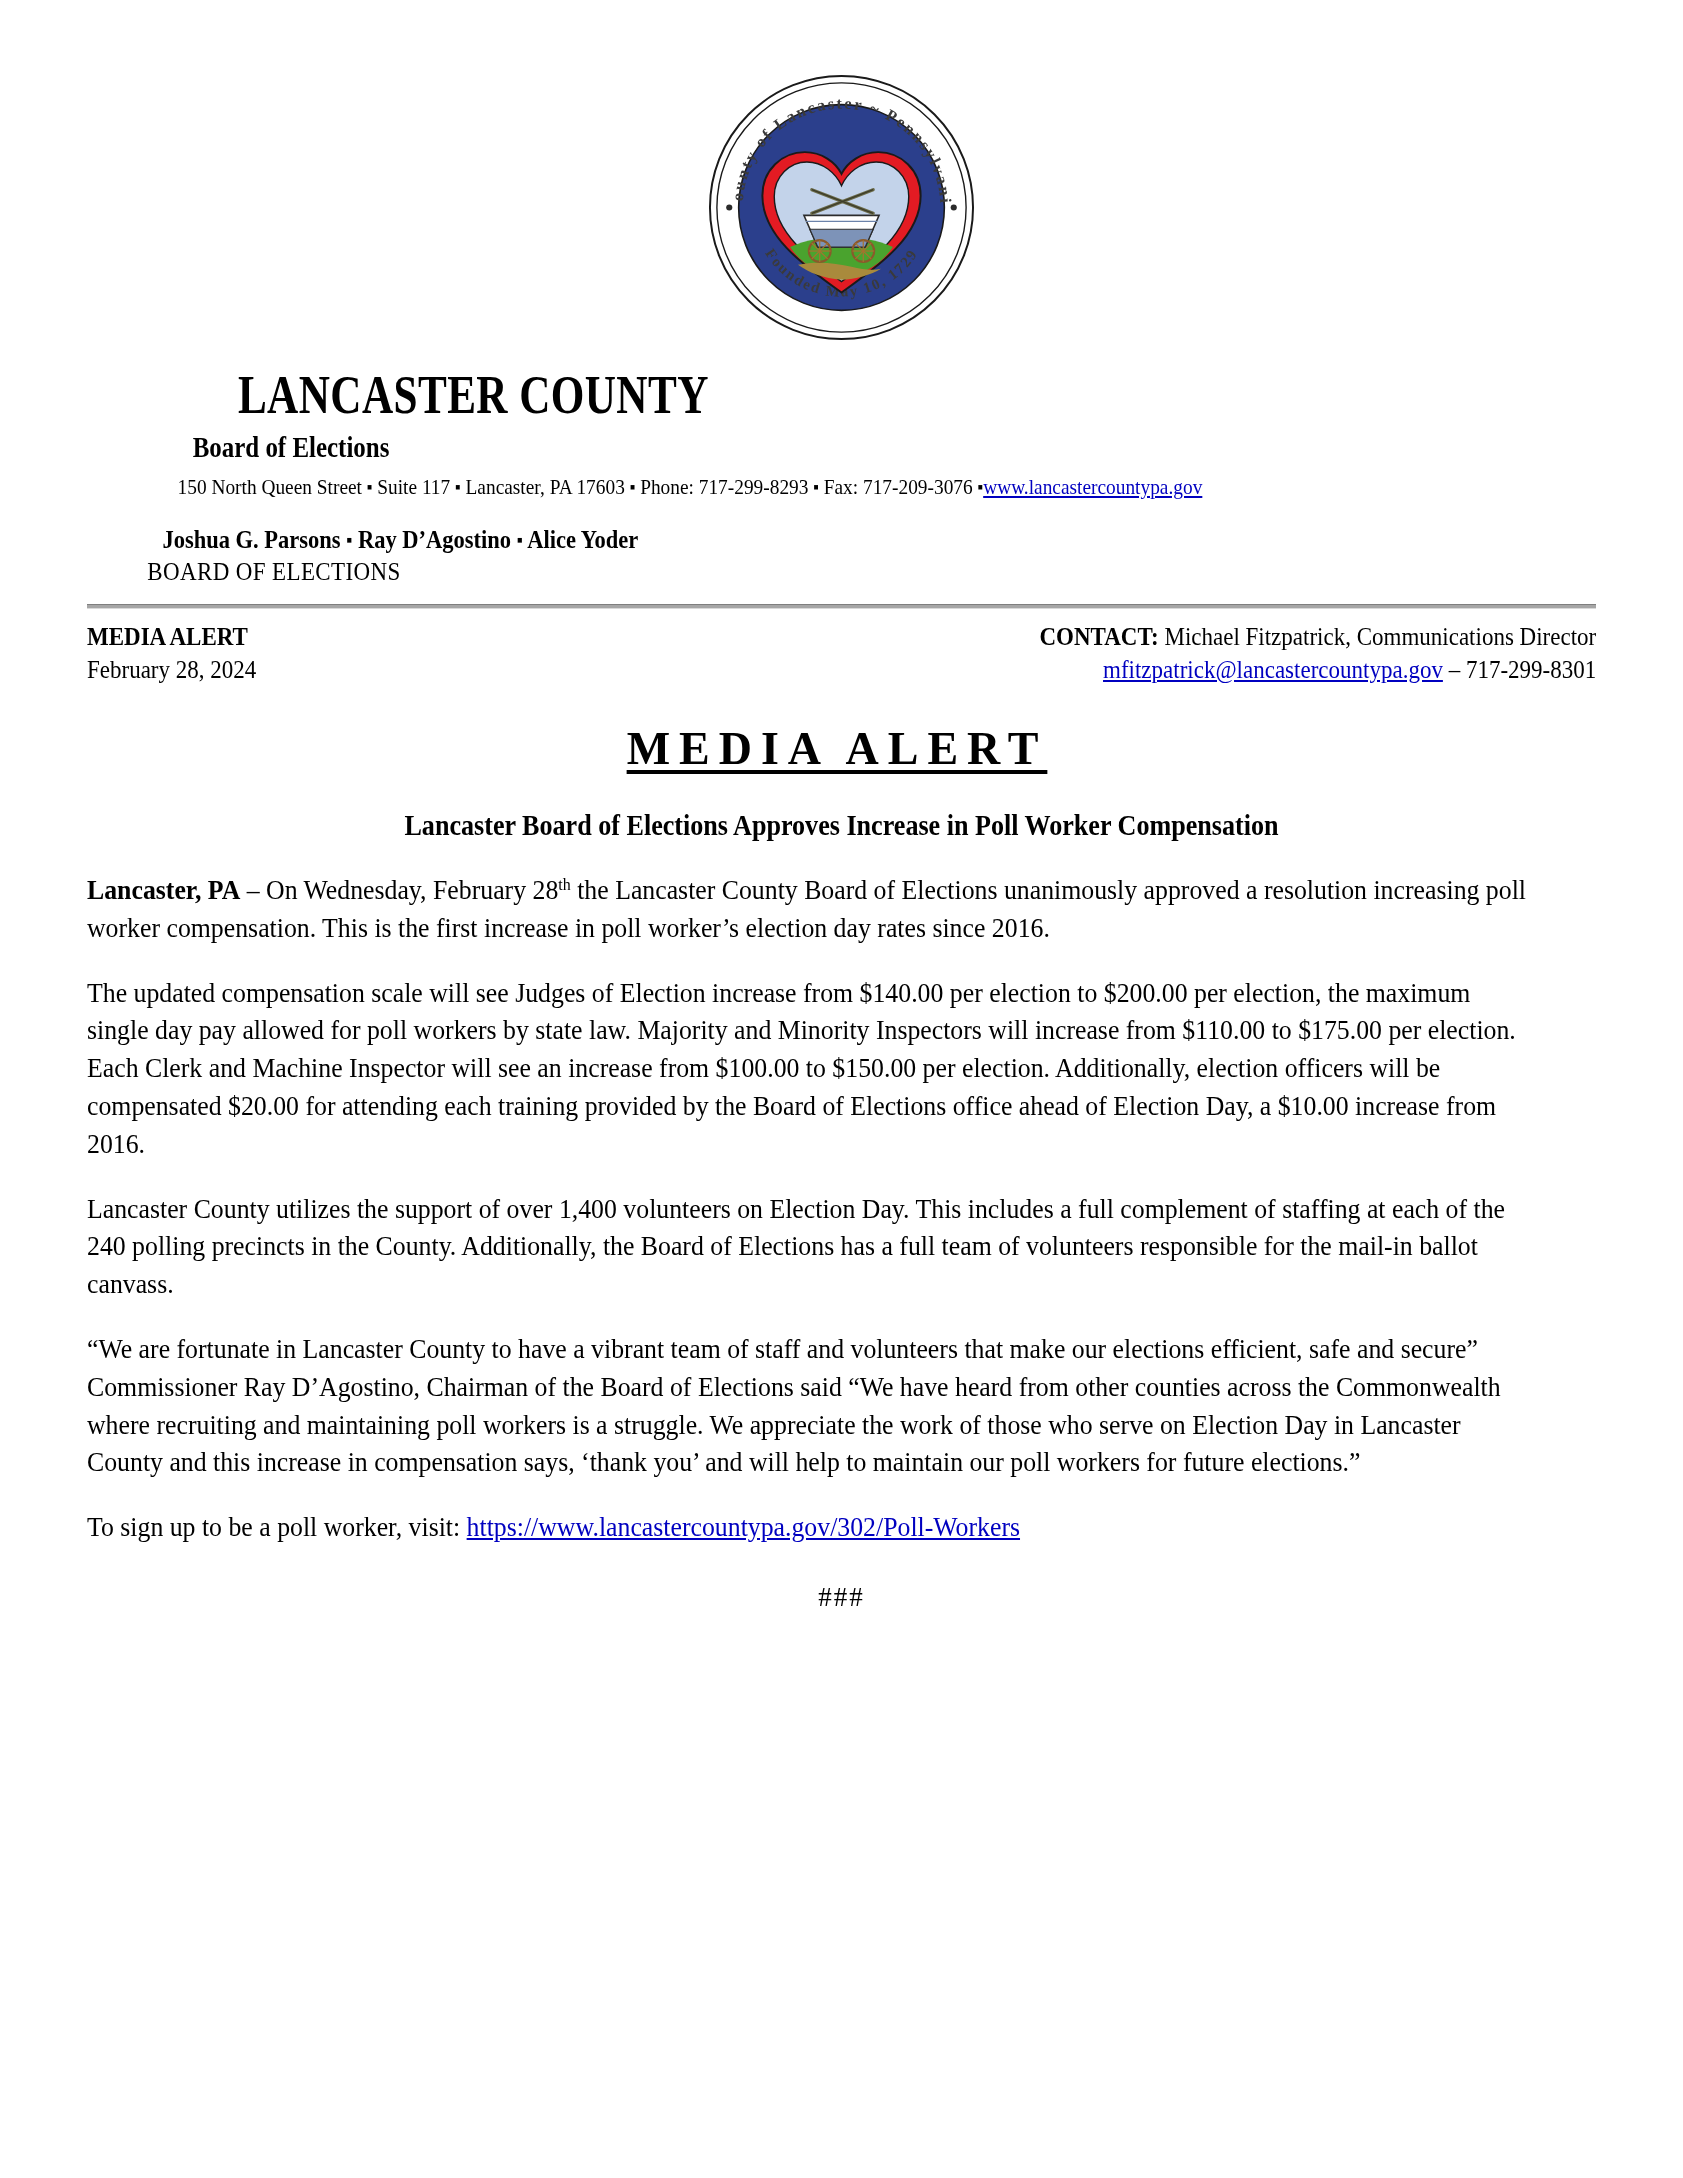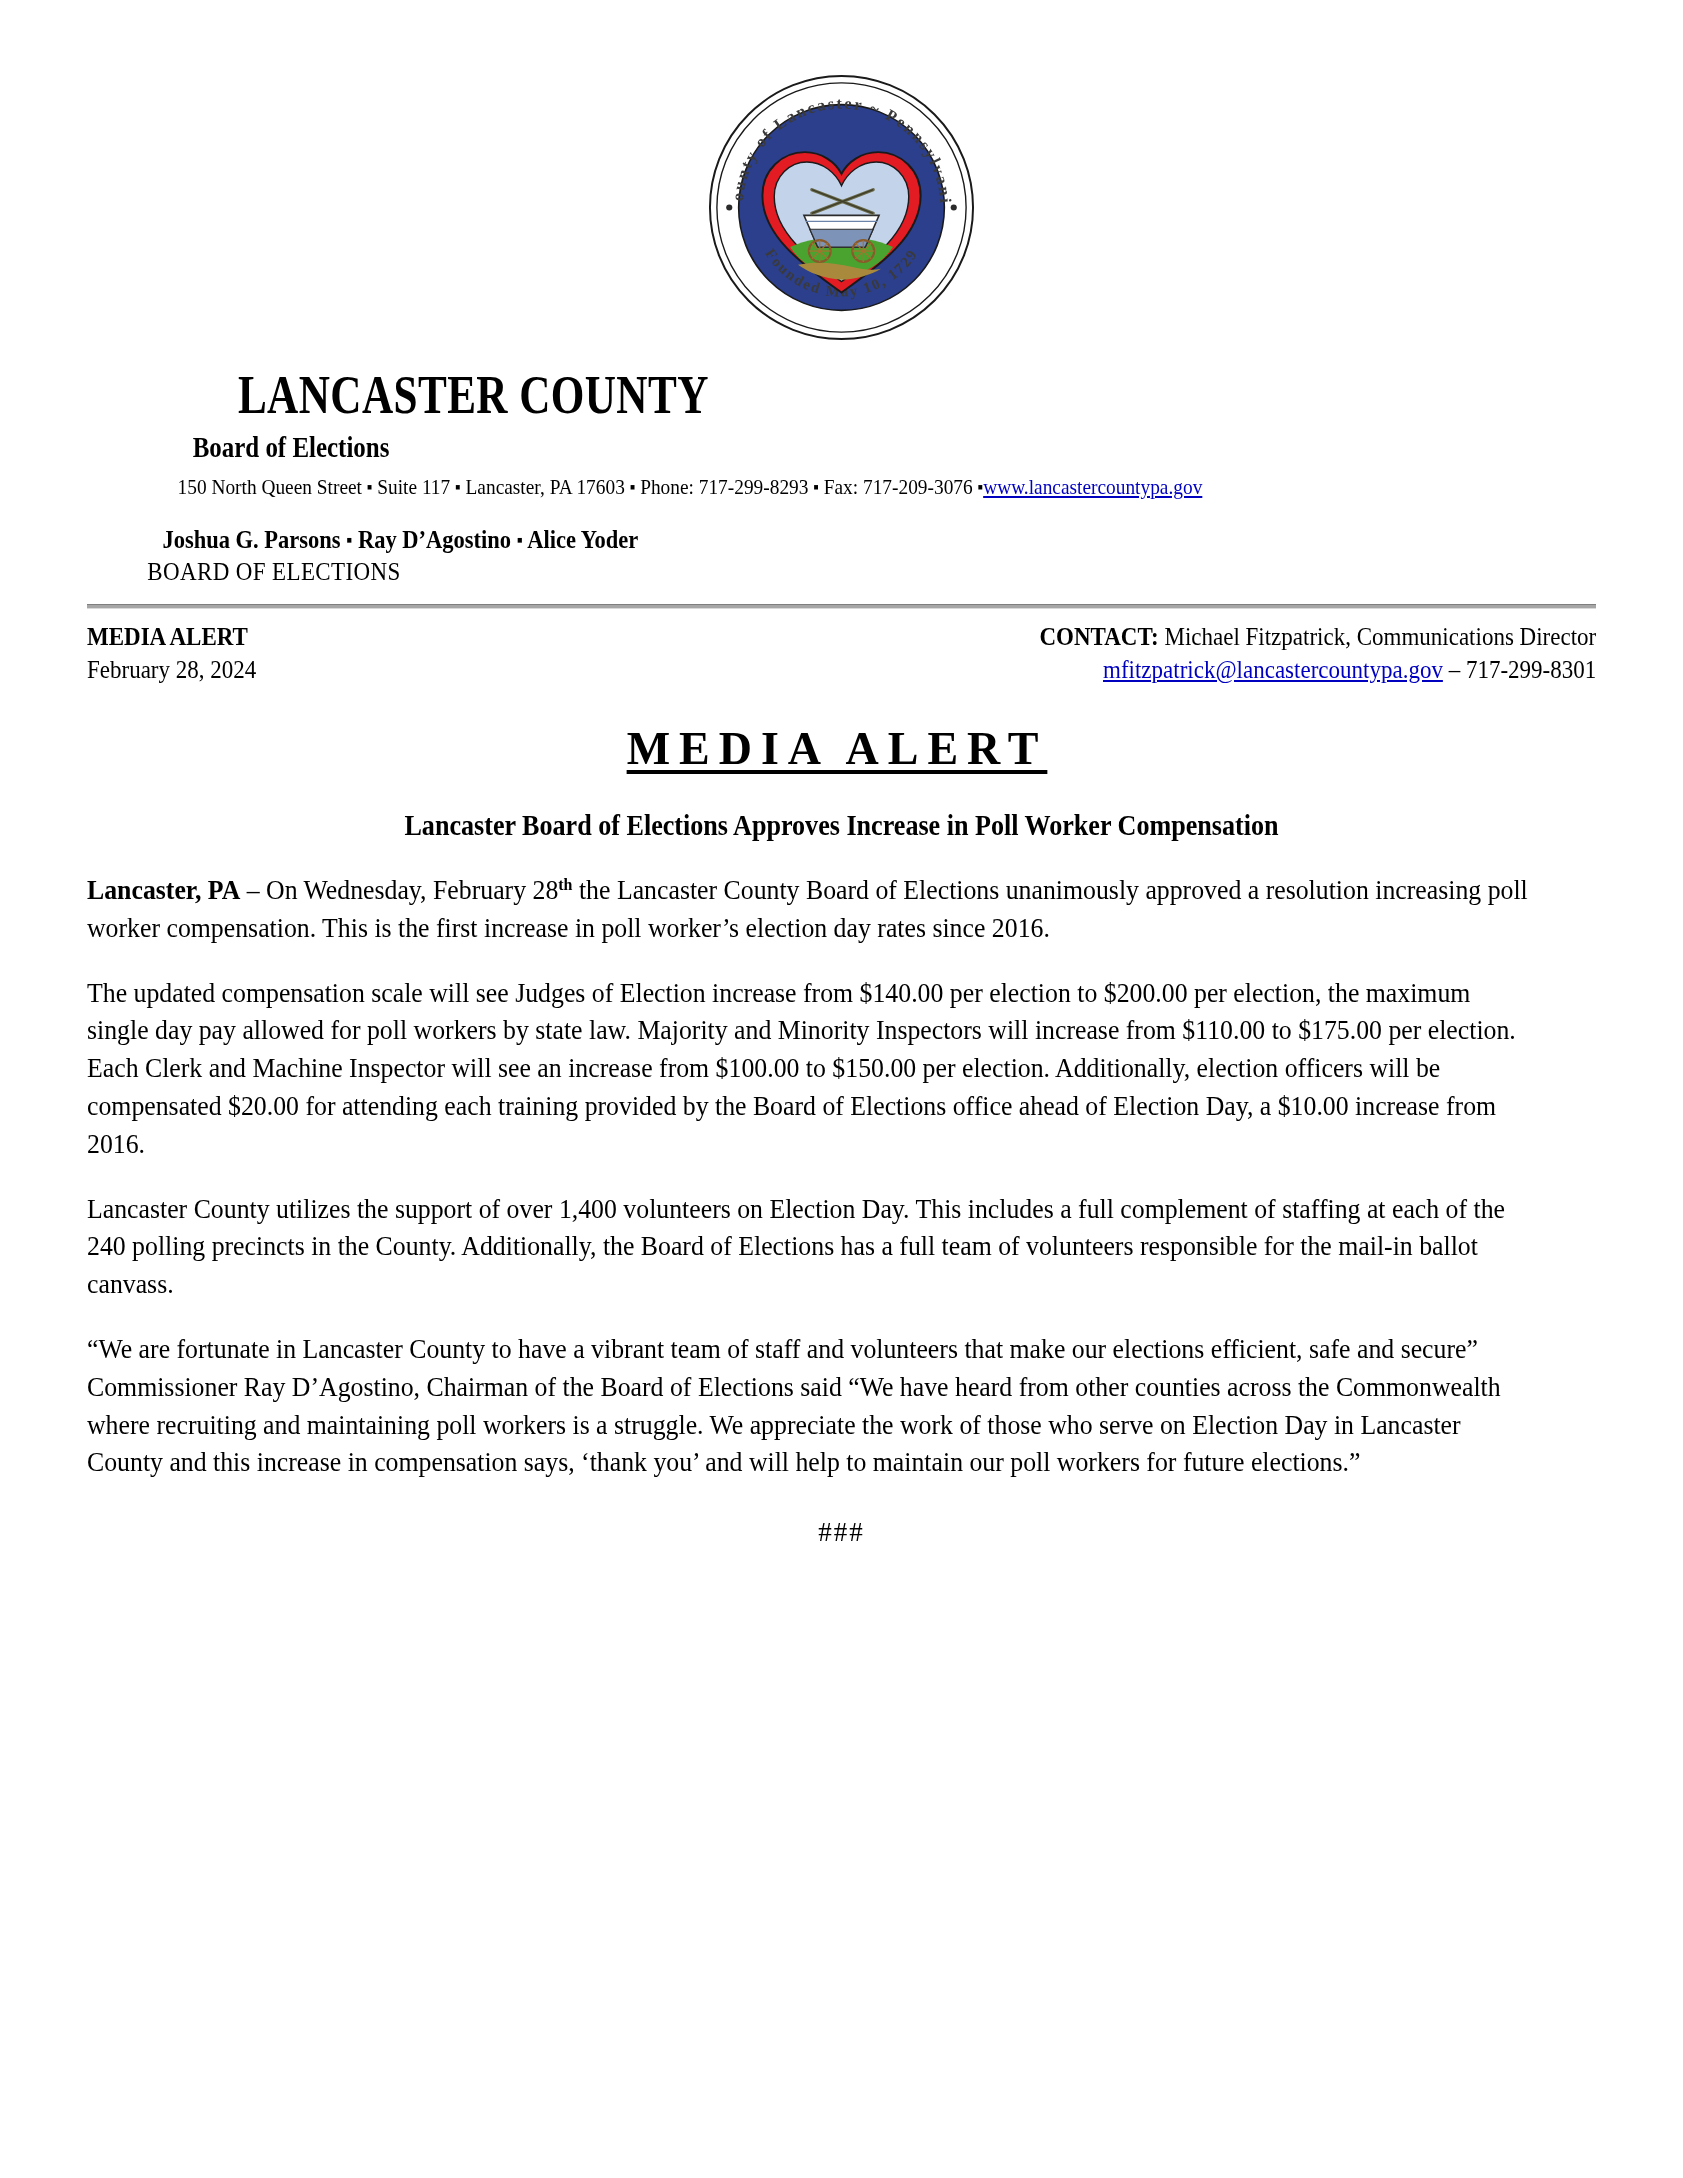--- a/index.html
+++ b/index.html
@@ -141,21 +141,21 @@
   .body-copy p {
     margin: 0 0 27px 0;
     text-align: left;
   }
   .body-copy p .inner {
     display: block;
     transform: scaleX(0.955);
     transform-origin: left top;
   }
   .body-copy b { font-weight: bold; }
-  .body-copy sup { font-size: 0.62em; vertical-align: 0.52em; font-weight: bold; }
+  .body-copy sup { font-size: 0.62em; vertical-align: 0.52em; }
 
   .signoff {
     text-align: center;
     font-size: 27px;
     margin-top: 32px;
     letter-spacing: 2px;
   }
 </style>
 </head>
 <body>
@@ -283,18 +283,21 @@
       </p>
 
     <p>
         <span class="inner">Lancaster County utilizes the support of over 1,400 volunteers on Election Day. This includes a full complement of staffing at each of the 240 polling precincts in the County. Additionally, the Board of Elections has a full team of volunteers responsible for the mail-in ballot canvass.</span>
       </p>
 
     <p>
         <span class="inner">“We are fortunate in Lancaster County to have a vibrant team of staff and volunteers that make our elections efficient, safe and secure” Commissioner Ray D’Agostino, Chairman of the Board of Elections said “We have heard from other counties across the Commonwealth where recruiting and maintaining poll workers is a struggle. We appreciate the work of those who serve on Election Day in Lancaster County and this increase in compensation says, ‘thank you’ and will help to maintain our poll workers for future elections.”</span>
       </p>
 
+    <p>
+        <span class="inner"><span>To sign up to be a poll worker, visit: </span><a class="lnk" href="#">https://www.lancastercountypa.gov/302/Poll-Workers</a></span>
+      </p>
 
     <div class="signoff">###</div>
   </div>
 
 </div>
 
 
 </body></html>

